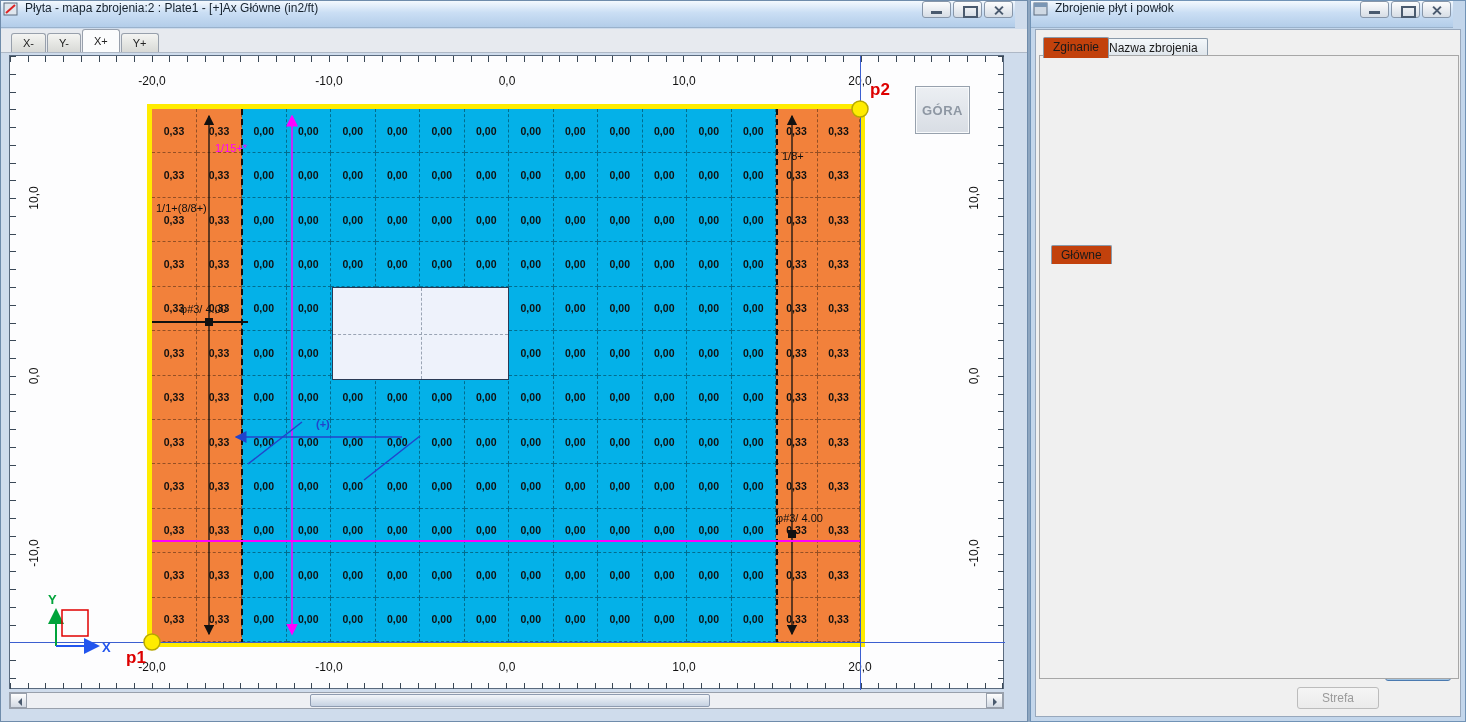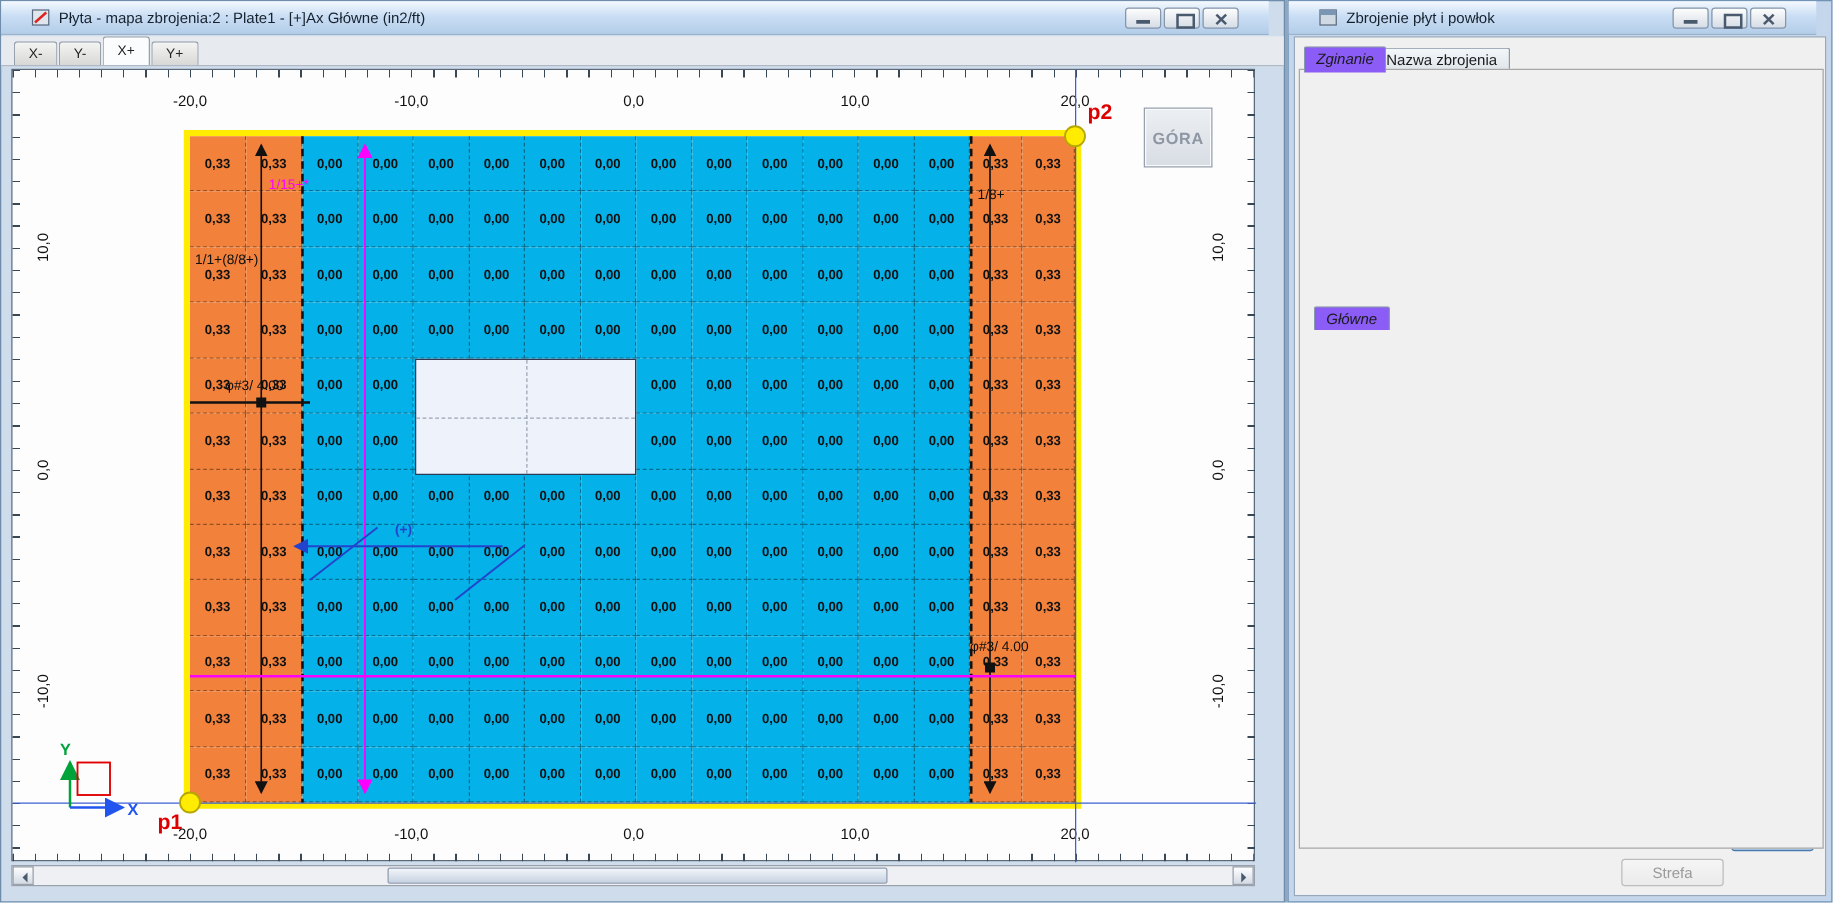--- a/index.html
+++ b/index.html
@@ -4,21 +4,21 @@
 <style>
   * { box-sizing: border-box; margin: 0; padding: 0; }
   body { width:1466px; height:722px; overflow:hidden; background:#8ea6c0;
          font-family:"Liberation Sans", sans-serif; }
   .screen { position:relative; width:1466px; height:722px; }
 
   
   .win { position:absolute; border:1px solid #6f8cab; }
   .titlebar { position:absolute; left:0; top:0; right:12px; height:27px;
     background:linear-gradient(#f4f9fe,#cadef4 45%,#b3cde9);
-    border-bottom:1px solid #9ab2cc; display:flex; align-items:center; padding:0 24px; }
+    border-bottom:1px solid #9ab2cc; display:flex; padding:0 2px; }
   .title-text { font-size:12px; color:#16222e; margin-left:6px; flex:1;
     white-space:nowrap; overflow:hidden; }
   .win-btns { display:flex; }
   .wbtn { position:relative; width:29px; height:17px; margin-left:2px;
     background:linear-gradient(#fdfdfd,#d6dde6); border:1px solid #8796a9; border-radius:3px; }
   .b-min::after { content:""; position:absolute; left:8px; right:8px; bottom:3px; height:3px; background:#4a5a6e; }
   .b-max::after { content:""; position:absolute; left:9px; top:4px; width:11px; height:8px; border:2px solid #4a5a6e; }
   .b-cls::before, .b-cls::after { content:""; position:absolute; left:13px; top:3px; width:2px; height:11px; background:#4a5a6e; }
   .b-cls::before { transform:rotate(45deg); } .b-cls::after { transform:rotate(-45deg); }
   .app-icon { width:16px; height:16px; display:inline-block; }
@@ -87,21 +87,21 @@
   .sb-thumb { position:absolute; left:300px; top:1px; width:400px; height:13px;
     background:linear-gradient(#f2f5f9,#c6d2e2); border:1px solid #8e9bb0; border-radius:2px; }
 
   
   .right-win { left:1030px; top:0; width:436px; height:722px; background:#c3d6eb; border-color:#7193b6; }
   .dlg-body { position:absolute; left:4px; top:28px; right:4px; bottom:4px;
     background:#f0f0f0; border:1px solid #98a8bc; }
   .dtab { position:absolute; height:19px; line-height:19px; padding:0 9px; font-size:12px;
     background:linear-gradient(#f3f7fa,#dde4ea); border:1px solid #8a9aaa; border-bottom:none;
     border-radius:2px 2px 0 0; z-index:2; color:#1a1a1a; }
-  .dtab.active { background:#8b5cf6; height:21px; z-index:4;font-style:italic; }
+  .dtab.active { background:#c2410c; height:21px; z-index:4; }
   .dpanel { position:absolute; left:8px; top:54px; width:420px; height:624px;
     border:1px solid #a7a7a7; background:#f0f0f0; z-index:3; }
 
   .grp { position:absolute; border:1px solid #bdc7d1; border-radius:4px; }
   .grp-legend { position:absolute; top:-8px; left:8px; background:#f0f0f0; padding:0 4px; font-size:12px; color:#111; }
   .lbl { position:absolute; font-size:12px; color:#111; white-space:nowrap; }
   .lbl.gray { color:#8c9097; }
   .radio { position:absolute; width:12px; height:12px; border:1px solid #6b7c90; border-radius:50%; background:#fdfdfd; }
   .radio.checked::after { content:""; position:absolute; left:3px; top:3px; width:4px; height:4px; border-radius:50%; background:#2b3e52; }
   .cb { position:absolute; width:13px; height:13px; border:1px solid #93a8bd; background:#f2f6fa; }

